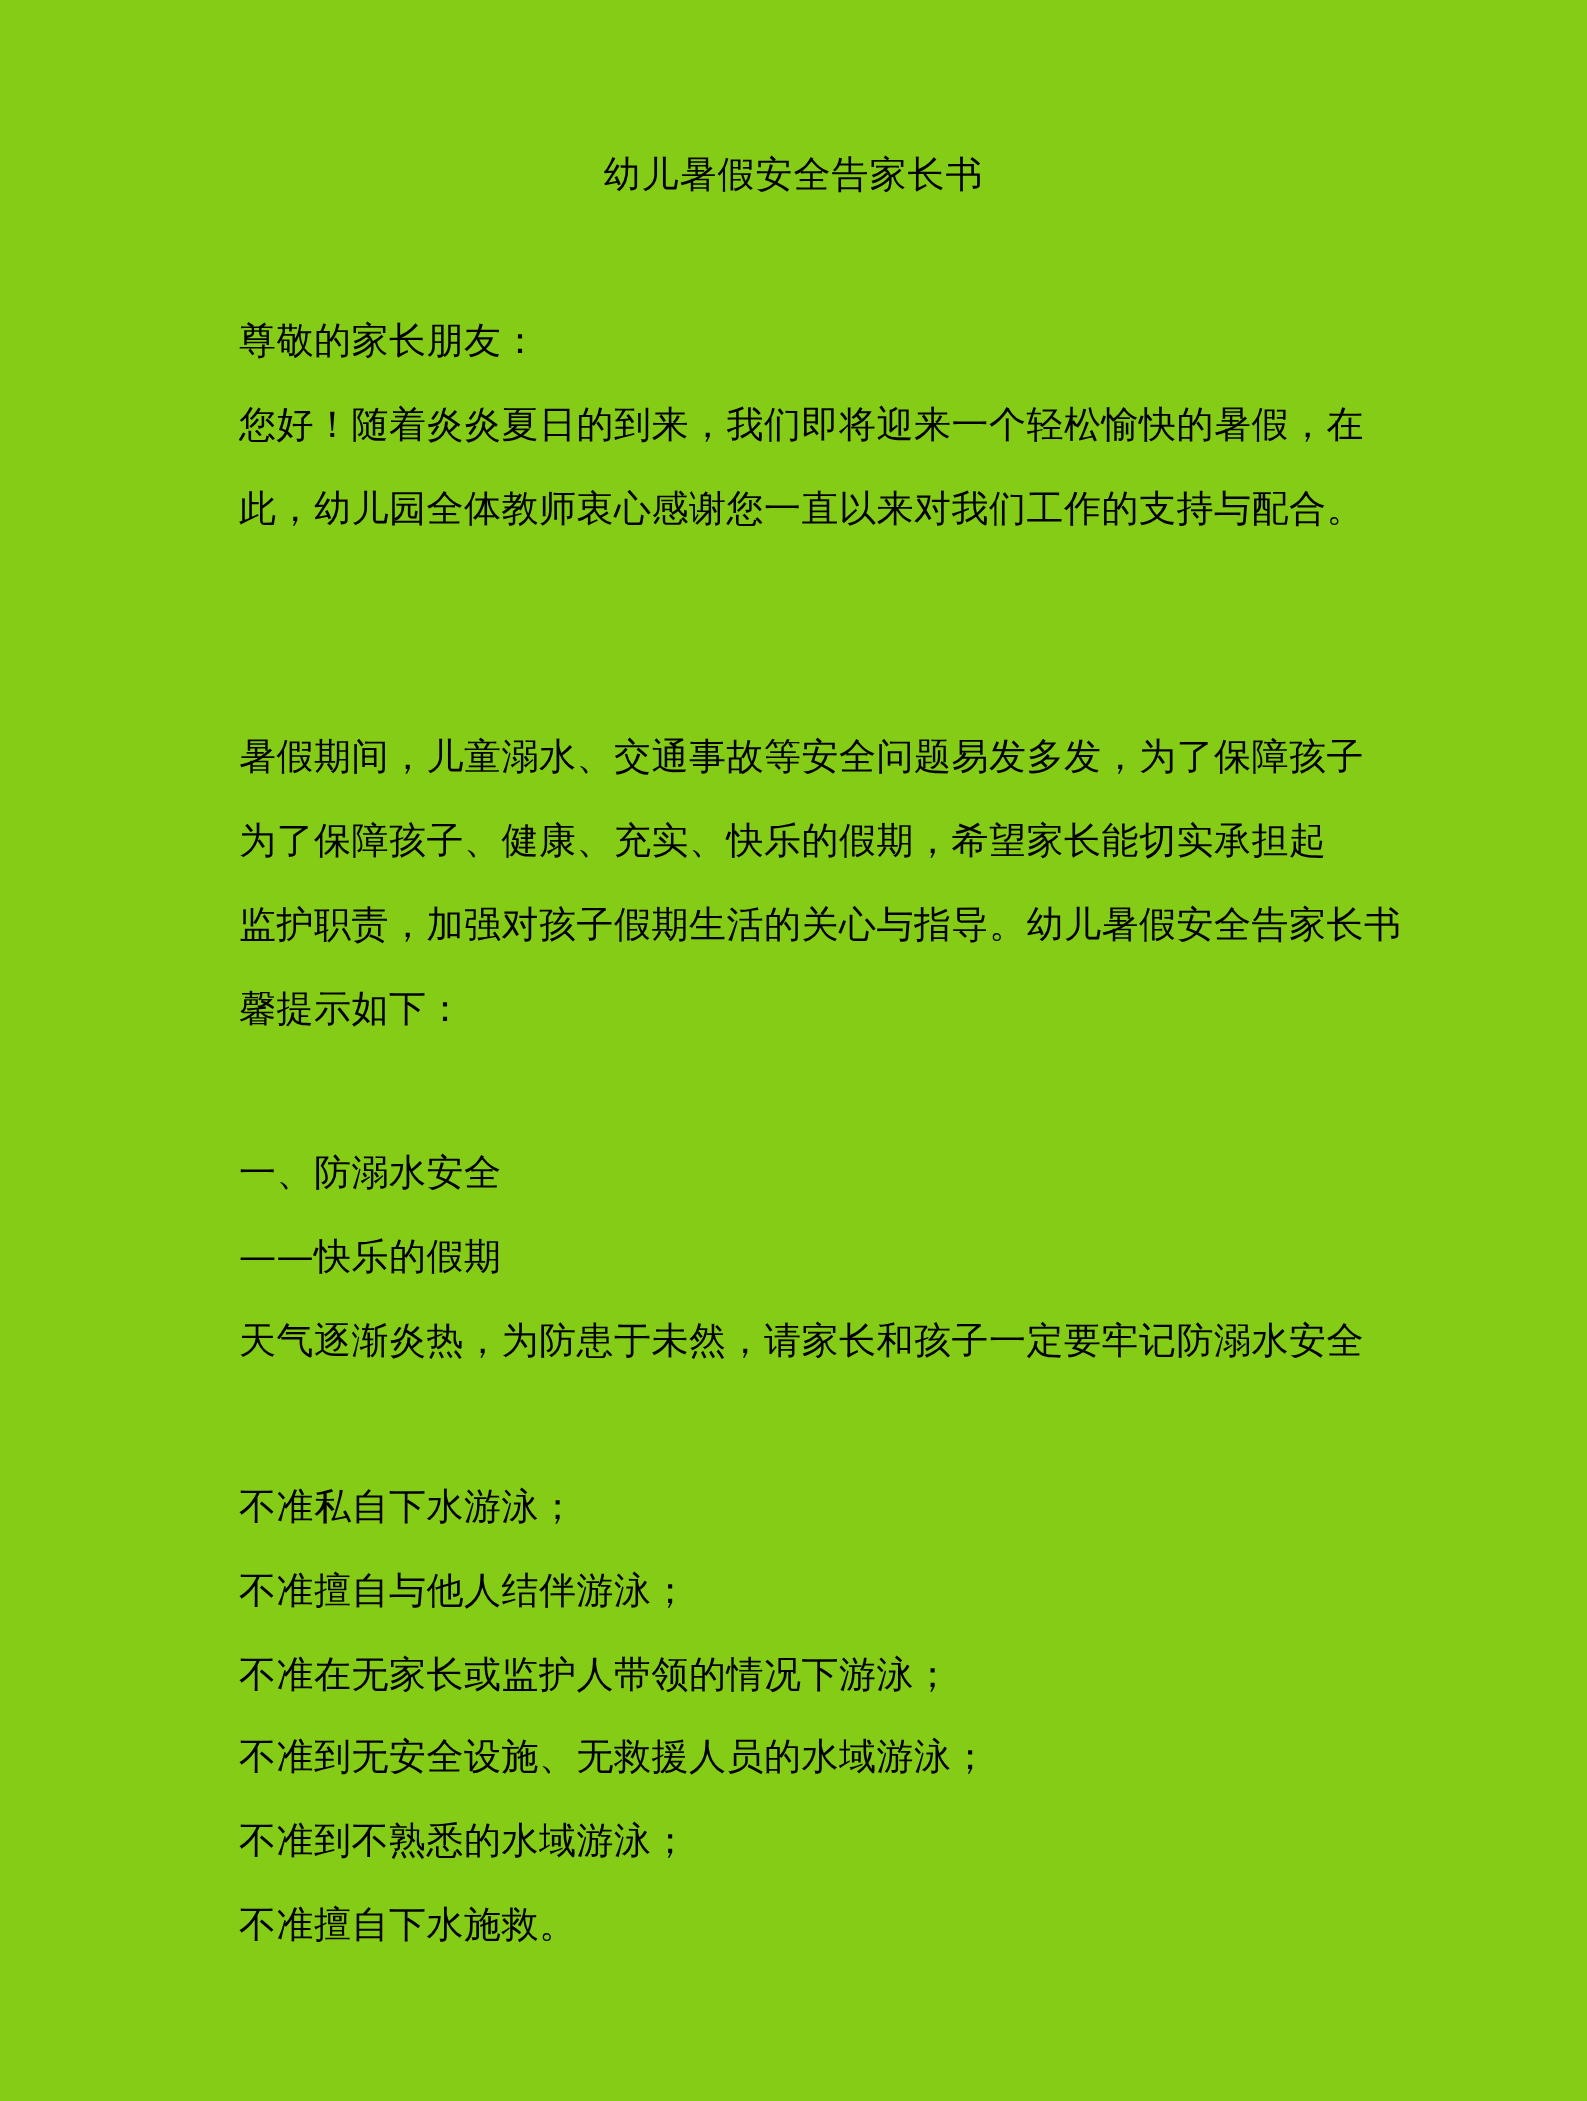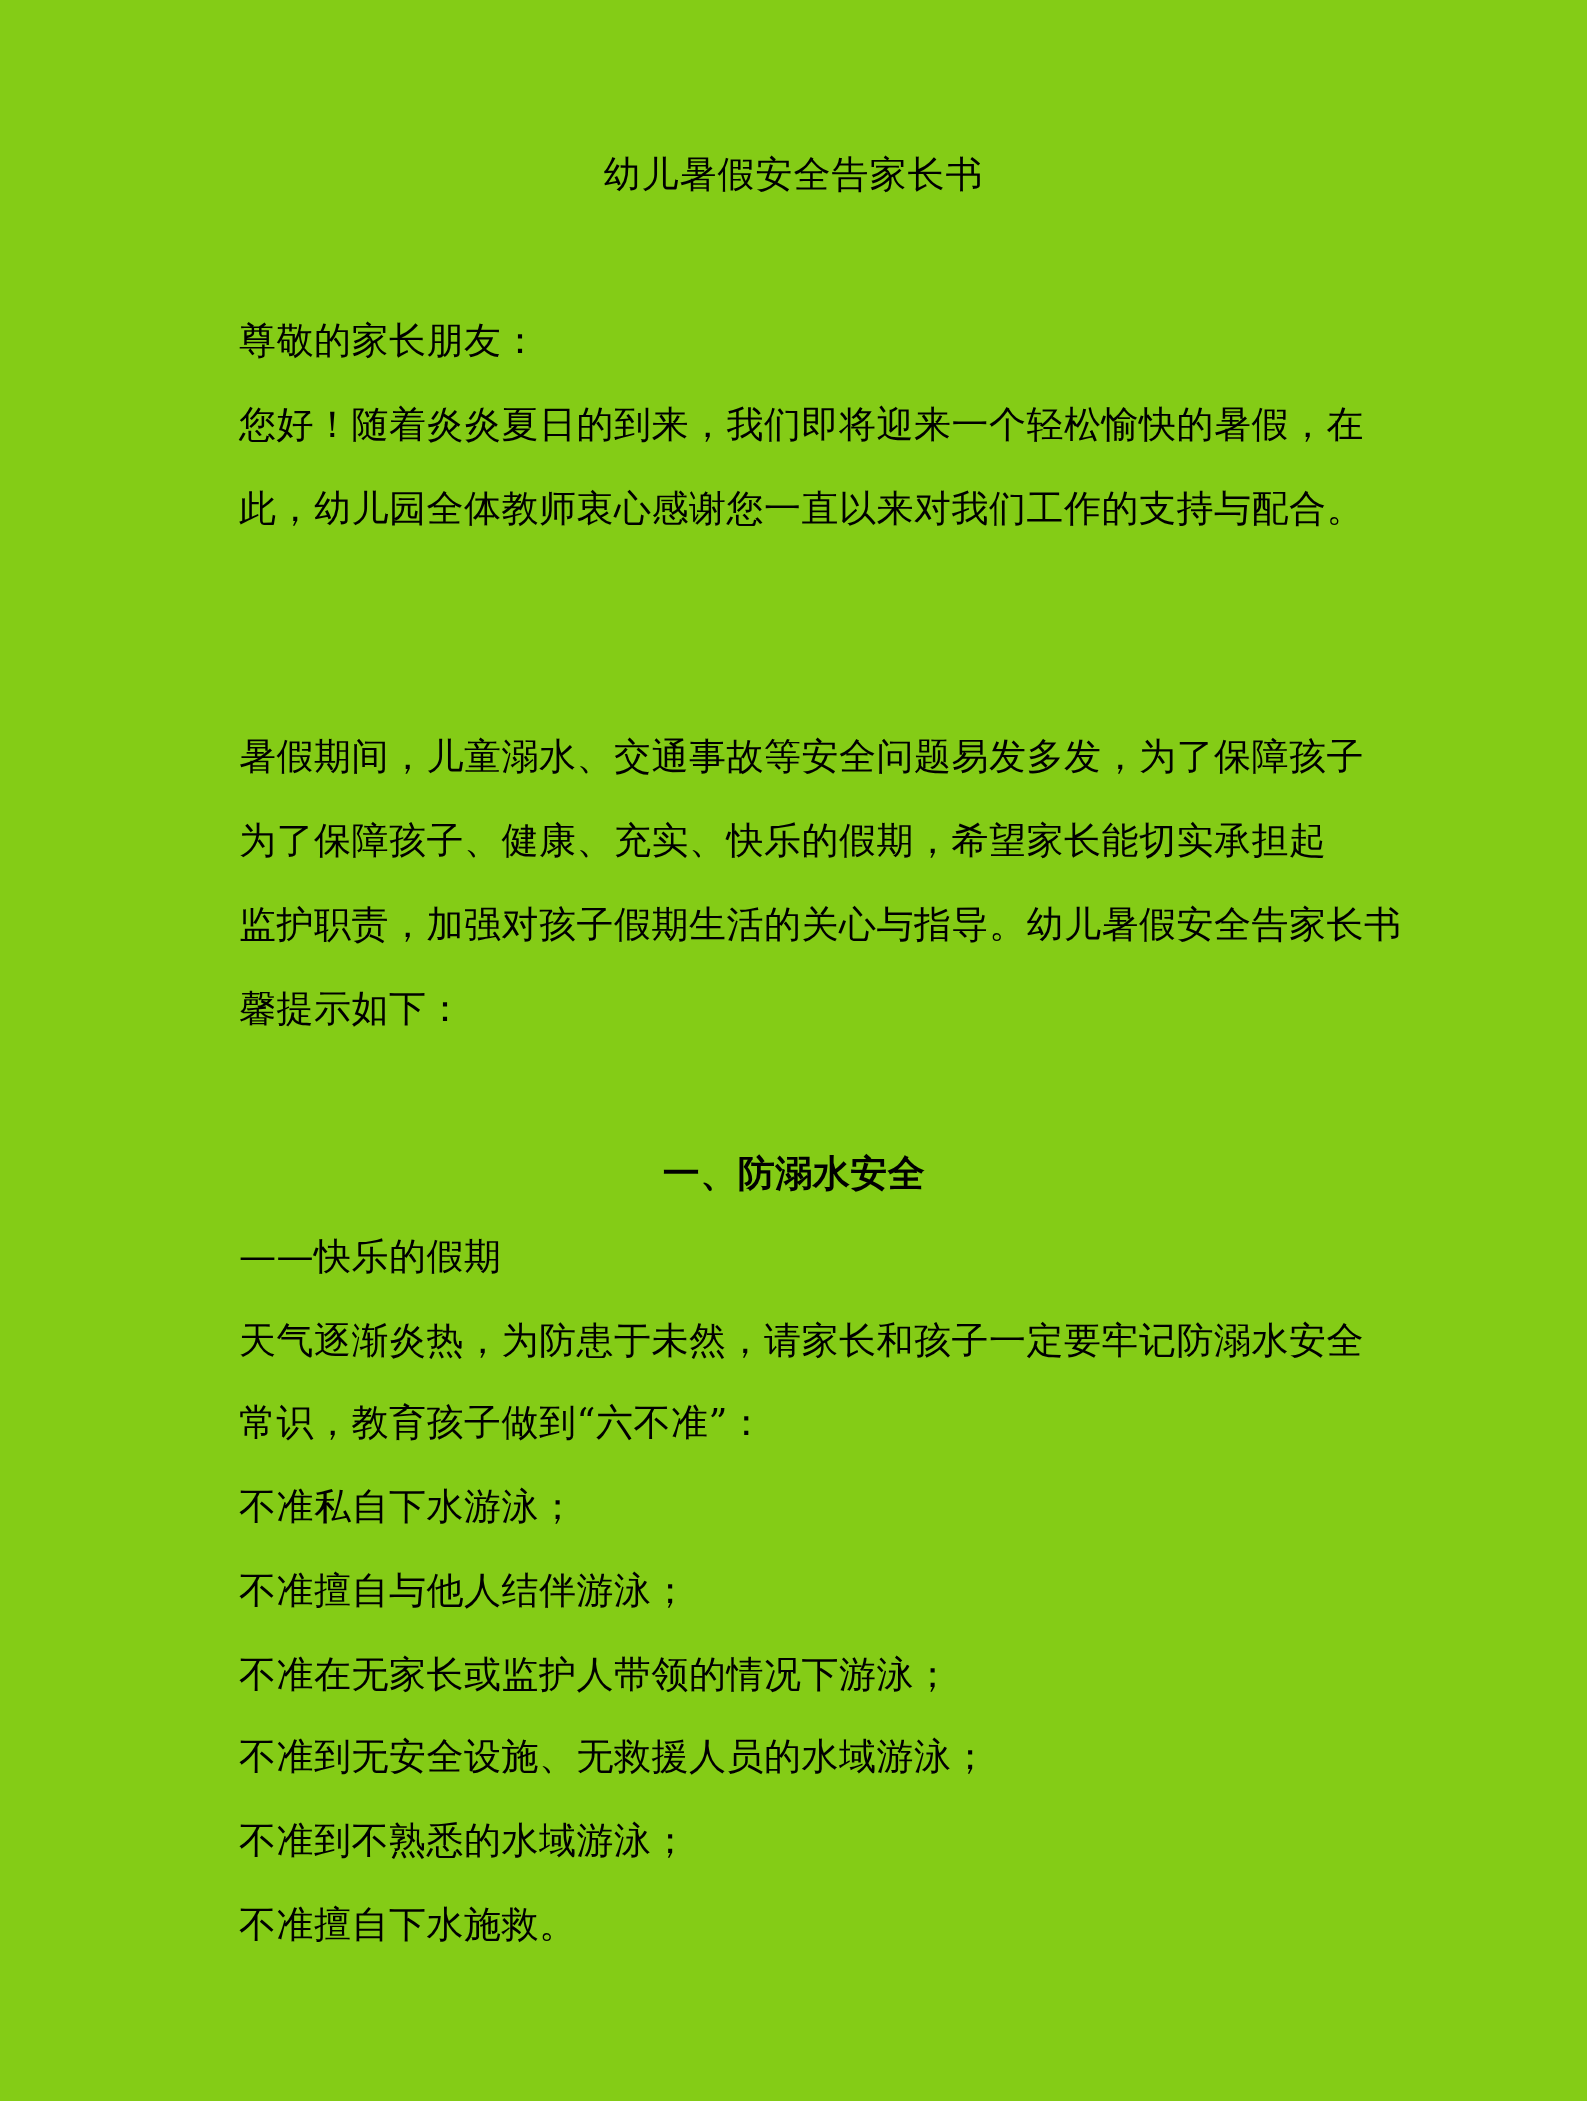--- a/index.html
+++ b/index.html
@@ -35,22 +35,21 @@
   .line {
     position: absolute;
     left: 239px;
     width: 1110px;
     font-size: 37px;
     line-height: 50px;
     white-space: nowrap;
     letter-spacing: 0.5px;
   }
   .heading {
-    font-weight: bold;
-    text-align: center;
+    font-weight: normal;
   }
 </style>
 </head>
 <body>
 
 <div class="page">
 
   <div class="title">幼儿暑假安全告家长书</div>
 
   <div class="line" style="top:316px">尊敬的家长朋友：</div>
@@ -60,21 +59,20 @@
 
   <div class="line" style="top:732px">暑假期间，儿童溺水、交通事故等安全问题易发多发，为了保障孩子</div>
   <div class="line" style="top:816px">为了保障孩子、健康、充实、快乐的假期，希望家长能切实承担起</div>
   <div class="line" style="top:900px">监护职责，加强对孩子假期生活的关心与指导。幼儿暑假安全告家长书</div>
   <div class="line" style="top:984px">馨提示如下：</div>
 
   <div class="line heading" style="top:1148px">一、防溺水安全</div>
   <div class="line" style="top:1232px">——快乐的假期</div>
 
   <div class="line" style="top:1316px">天气逐渐炎热，为防患于未然，请家长和孩子一定要牢记防溺水安全</div>
-  <div class="line" style="top:1398px">常识，教育孩子做到“六不准”：</div>
 
   <div class="line" style="top:1482px">不准私自下水游泳；</div>
   <div class="line" style="top:1566px">不准擅自与他人结伴游泳；</div>
   <div class="line" style="top:1650px">不准在无家长或监护人带领的情况下游泳；</div>
   <div class="line" style="top:1732px">不准到无安全设施、无救援人员的水域游泳；</div>
   <div class="line" style="top:1816px">不准到不熟悉的水域游泳；</div>
   <div class="line" style="top:1900px">不准擅自下水施救。</div>
 
 </div>
 

